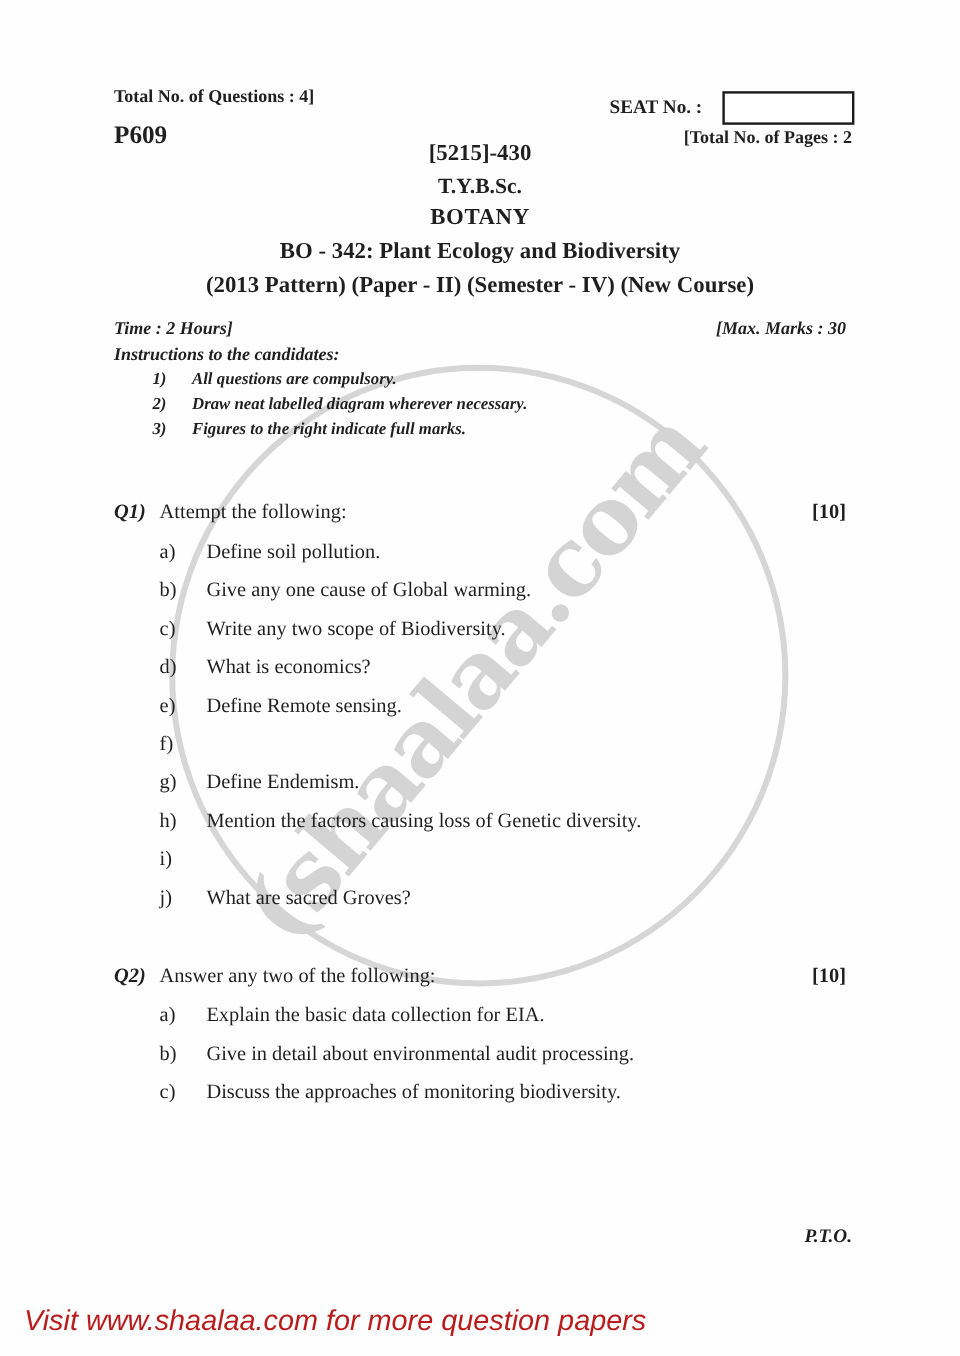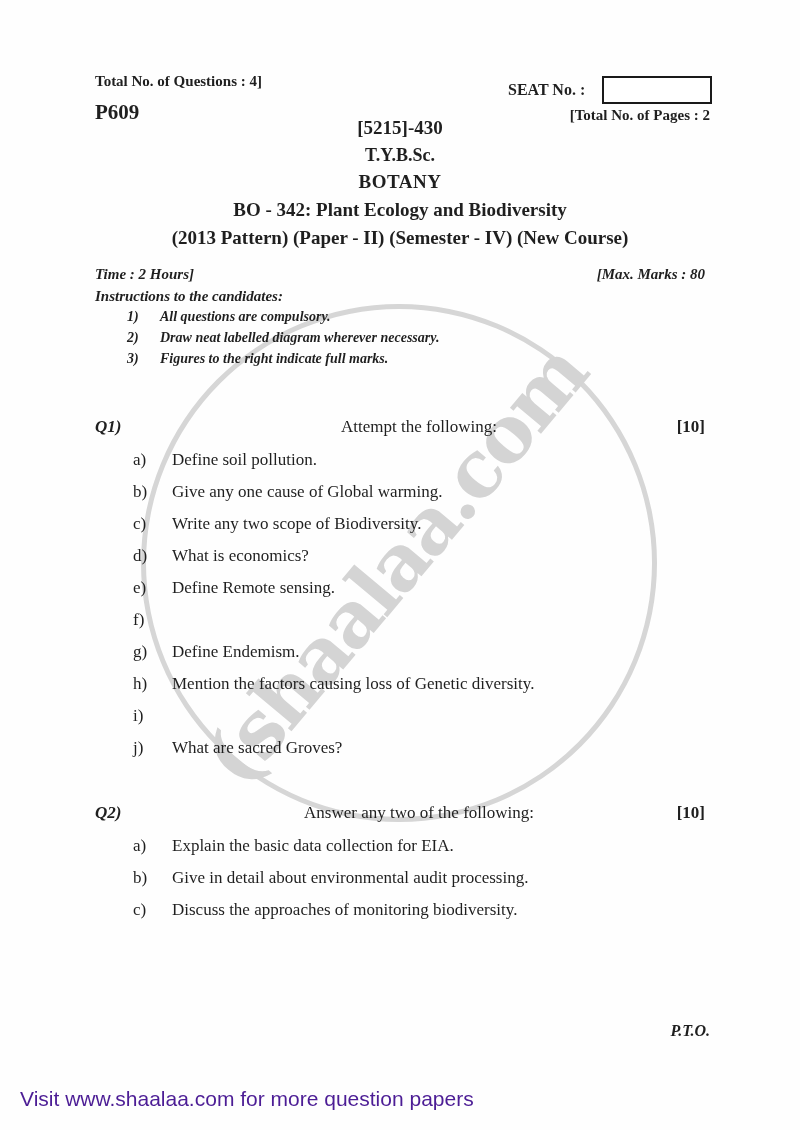--- a/index.html
+++ b/index.html
@@ -76,21 +76,21 @@
     font-size:15px; font-weight:bold; font-style:italic;
   }
   .instr-item {
     position:absolute; left:127px;
     font-size:14px; font-weight:bold; font-style:italic;
     display:flex;
   }
   .instr-num { width:33px; }
 
   
-  .q-row { position:absolute; left:95px; right:95px;text-align:center; }
+  .q-row { position:absolute; left:95px; right:95px; }
   .q-num {
     position:absolute; left:0; top:0;
     font-size:17px; font-weight:bold; font-style:italic;
   }
   .q-text { margin-left:38px; font-size:17px; }
   .q-marks {
     position:absolute; right:0; top:0;
     font-size:17px; font-weight:bold;
   }
   .sub { position:absolute; left:133px; right:95px; display:flex; }
@@ -98,21 +98,21 @@
   .sub-text { font-size:17px; }
 
   
   .pto {
     position:absolute; right:90px; top:1022px;
     font-size:16px; font-weight:bold; font-style:italic;
   }
   .site-footer {
     position:absolute; left:20px; top:1087px;
     font-family:"Liberation Sans", sans-serif;
-    font-size:21px; color:#4c1d95;
+    font-size:24px; color:#b91c1c;font-style:italic;
   }
 </style>
 </head>
 <body>
 
 <div class="page">
 
   <div class="wm-circle"></div>
   <div class="wm-text">(shaalaa.com</div>
 
@@ -129,21 +129,21 @@
     <div class="total-pages">[Total No. of Pages : 2</div>
 
     <div class="center-line exam-code">[5215]-430</div>
     <div class="center-line course">T.Y.B.Sc.</div>
     <div class="center-line subject">BOTANY</div>
     <div class="center-line title">BO - 342: Plant Ecology and Biodiversity</div>
     <div class="center-line subtitle">(2013 Pattern) (Paper - II) (Semester - IV) (New Course)</div>
 
     <div class="time-row">
       <span>Time : 2 Hours]</span>
-      <span>[Max. Marks : 80</span>
+      <span>[Max. Marks : 30</span>
     </div>
 
     <div class="instr-head">Instructions to the candidates:</div>
 
     <div class="instr-item" style="top:309px">
       <span class="instr-num">1)</span>
       <span>All questions are compulsory.</span>
     </div>
     <div class="instr-item" style="top:330px">
       <span class="instr-num">2)</span>

